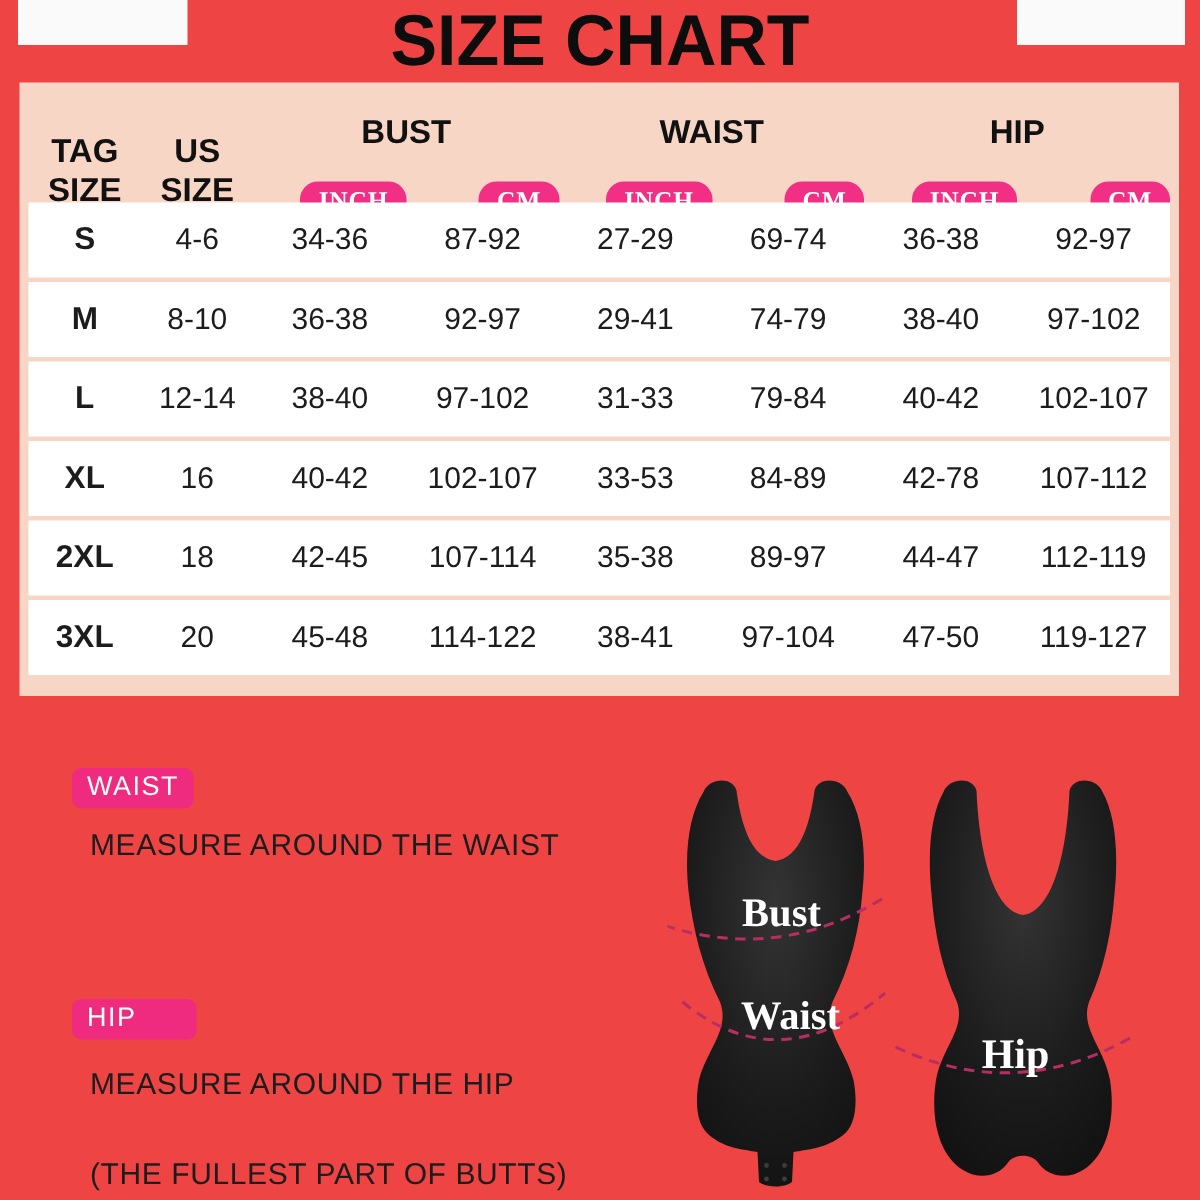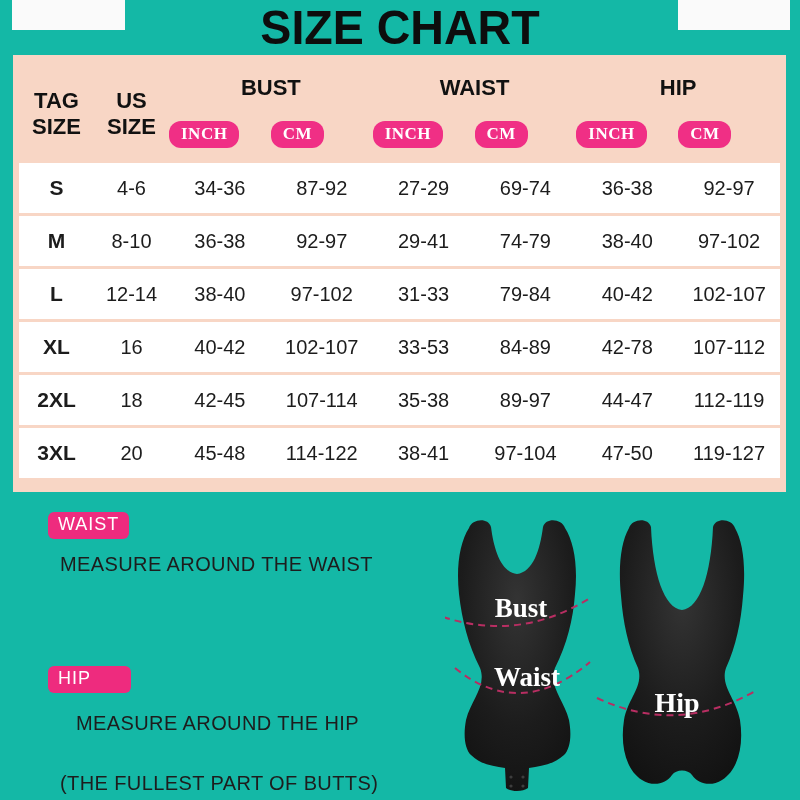--- a/index.html
+++ b/index.html
@@ -1,17 +1,17 @@
 <!DOCTYPE html>
 <html><head>
 <meta charset="utf-8">
 <style>
   html,body{margin:0;padding:0;background:#ffffff;}
   .canvas{
-    position:relative;width:800px;height:800px;background:#14b8a6;overflow:hidden;
+    position:relative;width:800px;height:800px;background:#ef4444;overflow:hidden;
     font-family:"Liberation Sans",sans-serif;color:#1a1a1a;
   }
   
   .corner-shade{position:absolute;top:0;height:30px;background:#fafafa;}
   .corner-shade.left{left:12px;width:113px;}
   .corner-shade.right{left:678px;width:112px;}
 
   
   .page-title{
     position:absolute;top:2px;left:0;right:0;text-align:center;
@@ -19,35 +19,35 @@
     transform:scaleX(.97);line-height:1.1;
   }
 
   
   .size-table{
     position:absolute;left:13px;top:55px;width:773px;box-sizing:border-box;
     background:#f8d6c5;padding:0 6px 14px 6px;
   }
   .thead{
     display:grid;grid-template-columns:75px 75px repeat(6,1fr);
-    grid-template-rows:50px 58px;height:108px;
+    grid-template-rows:50px 58px;height:80px;
   }
   .th-stack{
     grid-row:1/3;display:flex;flex-direction:column;justify-content:center;
     align-items:center;font-weight:bold;font-size:22px;line-height:1.2;
     padding-top:10px;color:#111;
   }
   .th-group{
     align-self:end;text-align:center;font-weight:bold;font-size:22px;
     padding-bottom:4px;color:#111;
   }
   .g-bust{grid-column:3/5;}
   .g-waist{grid-column:5/7;}
   .g-hip{grid-column:7/9;}
-  .th-unit{display:flex;justify-content:flex-start;align-items:center;}
+  .th-unit{display:flex;justify-content:flex-end;align-items:center;}
   .unit-badge{
     background:#f02f85;color:#ffffff;border-radius:12px;
     font-family:"Liberation Serif",serif;font-weight:bold;font-size:17px;
     padding:3px 12px 4px 12px;letter-spacing:.5px;
   }
   .tbody{display:flex;flex-direction:column;gap:3px;}
   .trow{
     background:#ffffff;height:50px;display:grid;
     grid-template-columns:75px 75px repeat(6,1fr);
     align-items:center;text-align:center;font-size:20px;color:#1c1c1c;
@@ -59,21 +59,21 @@
     position:absolute;background:#ee2b7e;color:#ffffff;border-radius:6px;
     font-size:18px;padding:2px 10px 4px 10px;letter-spacing:1px;
   }
   .badge-waist{left:48px;top:512px;}
   .badge-hip{left:48px;top:666px;padding-right:40px;}
   .note-line{
     position:absolute;left:60px;font-size:20px;color:#1d1d1d;letter-spacing:.4px;text-align:center;
   }
   .waist-line1{top:553px;}
   .waist-line2{top:595px;}
-  .hip-line1{top:712px;margin-left:16px;}
+  .hip-line1{top:712px;}
   .hip-line2{top:753px;margin-top:19px;}
 
   
   .figure{position:absolute;left:445px;top:516px;width:345px;height:280px;}
   .suit-label{
     font-family:"Liberation Serif",serif;font-weight:bold;fill:#ffffff;
   }
 </style>
 </head>
 <body>

